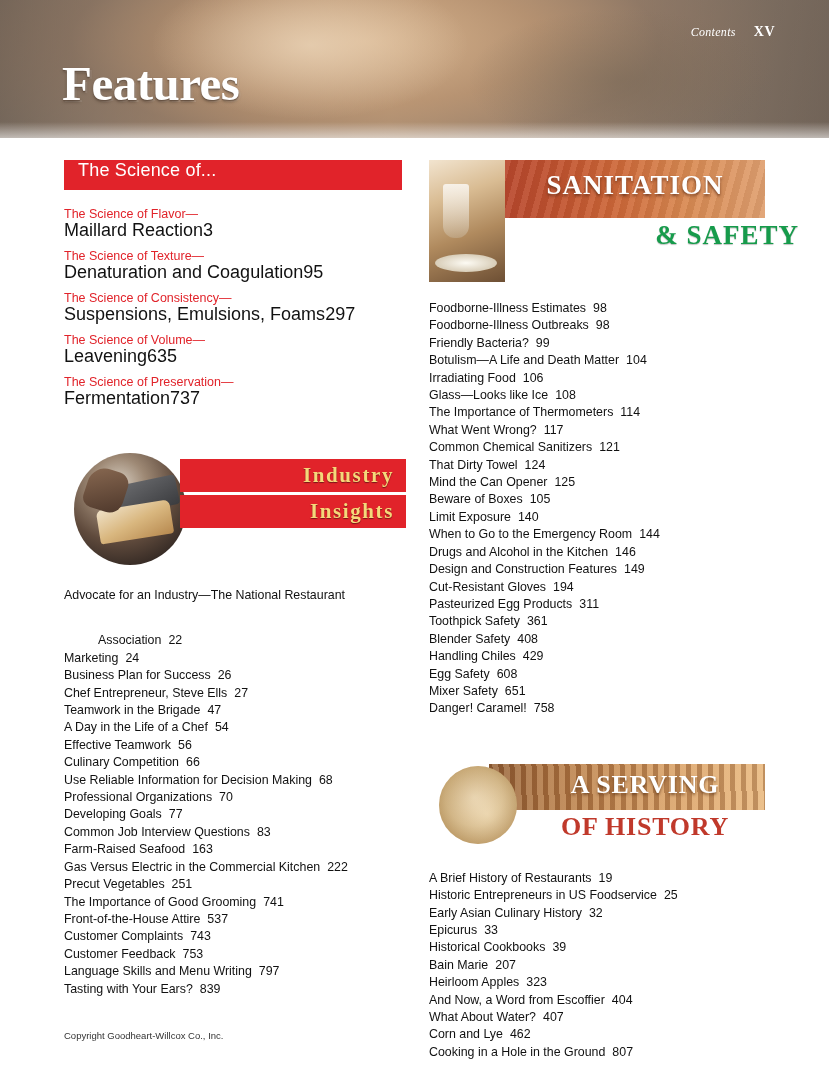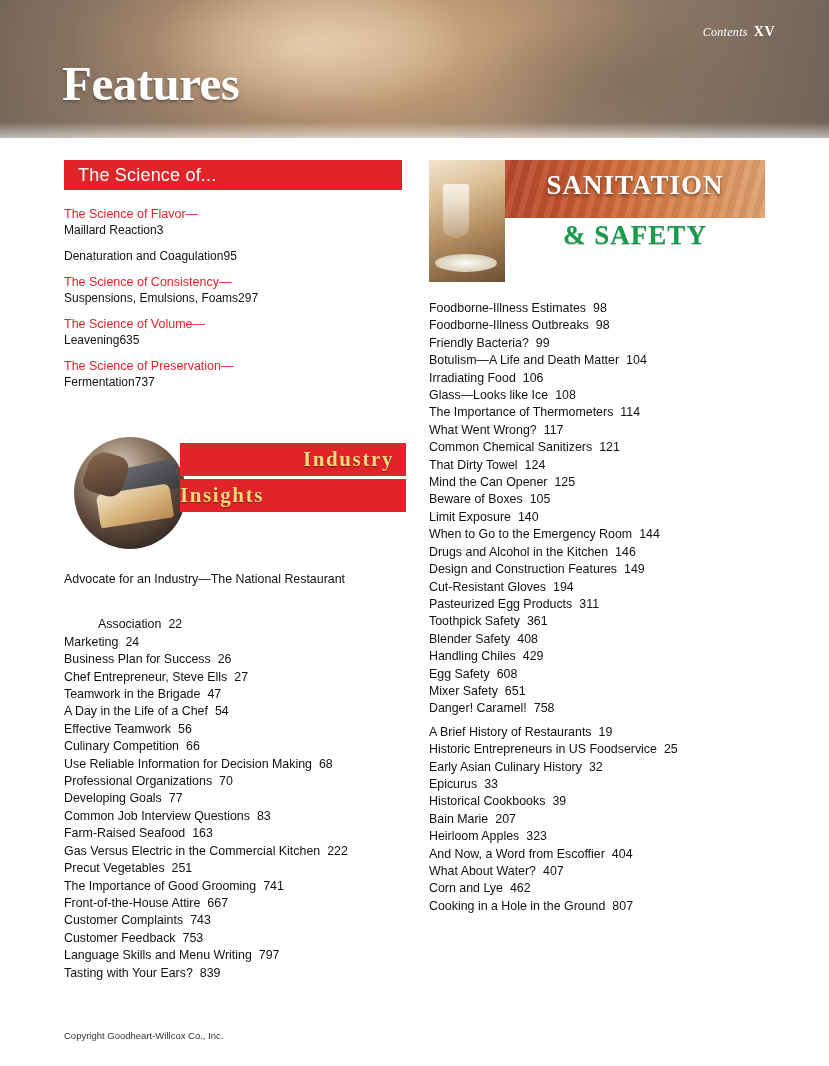--- a/index.html
+++ b/index.html
@@ -53,21 +53,21 @@
     font-family: "Liberation Serif", serif;
     font-style: italic;
     font-size: 12px;
     color: #ffffff;
     letter-spacing: 0.3px;
   }
   .contents-label .page-num {
     font-style: normal;
     font-weight: bold;
     font-size: 14px;
-    margin-left: 6px;
+    margin-left: 18px;
     letter-spacing: 0.5px;
   }
   .features-title {
     position: absolute;
     left: 62px;
     top: 55px;
     font-family: "Liberation Serif", serif;
     font-weight: bold;
     font-size: 49px;
     color: #ffffff;
@@ -91,42 +91,41 @@
     top: 160px;
     width: 336px;
   }
 
   
   .science-bar {
     width: 338px;
     height: 30px;
     background: #e1232a;
     display: flex;
-    align-items: center;
   }
   .science-bar .bar-text {
     color: #ffffff;
     font-size: 18px;
     padding-left: 14px;
     letter-spacing: 0.2px;
   }
   .science-list {
     margin-top: 16px;
   }
   .science-item {
     margin-bottom: 9px;
   }
   .science-item .sci-head {
     color: #e1232a;
     font-size: 12.5px;
     line-height: 16px;
   }
   .science-item .sci-sub {
     color: #111111;
-    font-size: 12px;
+    font-size: 18px;
     line-height: 17px;
   }
 
   
   .industry-block {
     position: relative;
     margin-top: 46px;
     height: 120px;
   }
   .ii-photo {
@@ -178,20 +177,21 @@
   }
   .ii-banner2 {
     position: absolute;
     left: 116px;
     top: 42px;
     width: 226px;
     height: 33px;
     background: #e1232a;
     display: flex;
     align-items: center;
+    justify-content: flex-end;
   }
   .ii-word {
     font-family: "Liberation Serif", serif;
     font-weight: bold;
     font-size: 21px;
     color: #f5d87a;
     letter-spacing: 1.6px;
     padding-right: 12px;
     text-shadow: 0 1px 1px rgba(90,20,18,0.8);
   }
@@ -273,27 +273,28 @@
     font-weight: bold;
     font-size: 27px;
     letter-spacing: 1px;
     color: #ffffff;
     text-shadow: 0 2px 3px rgba(90,40,20,0.75);
   }
   .san-word2 {
     position: absolute;
     left: 76px; top: 60px;
     width: 260px;
-    text-align: center;
+    text-align: right;
     font-family: "Liberation Serif", serif;
     font-weight: bold;
     font-size: 27px;
     letter-spacing: 1px;
     color: #169b4b;
     text-shadow: 0 1px 1px rgba(0,0,0,0.25);
+    padding-left: 34px;
   }
 
   
   .history-block {
     position: relative;
     margin-top: 46px;
     height: 100px;
   }
   .hist-banner {
     position: absolute;
@@ -373,20 +374,21 @@
   <div class="science-bar">
     <span class="bar-text">The Science of...</span>
   </div>
 
   <div class="science-list">
     <div class="science-item">
       <div class="sci-head">The Science of Flavor—</div>
       <div class="sci-sub"><span>Maillard Reaction</span><span class="pg">3</span></div>
     </div>
     <div class="science-item">
+      <div class="sci-head">The Science of Texture—</div>
       <div class="sci-sub"><span>Denaturation and Coagulation</span><span class="pg">95</span></div>
     </div>
     <div class="science-item">
       <div class="sci-head">The Science of Consistency—</div>
       <div class="sci-sub"><span>Suspensions, Emulsions, Foams</span><span class="pg">297</span></div>
     </div>
     <div class="science-item">
       <div class="sci-head">The Science of Volume—</div>
       <div class="sci-sub"><span>Leavening</span><span class="pg">635</span></div>
     </div>
@@ -421,21 +423,21 @@
     <div class="entry"><span>Effective Teamwork</span><span class="pg">56</span></div>
     <div class="entry"><span>Culinary Competition</span><span class="pg">66</span></div>
     <div class="entry"><span>Use Reliable Information for Decision Making</span><span class="pg">68</span></div>
     <div class="entry"><span>Professional Organizations</span><span class="pg">70</span></div>
     <div class="entry"><span>Developing Goals</span><span class="pg">77</span></div>
     <div class="entry"><span>Common Job Interview Questions</span><span class="pg">83</span></div>
     <div class="entry"><span>Farm-Raised Seafood</span><span class="pg">163</span></div>
     <div class="entry"><span>Gas Versus Electric in the Commercial Kitchen</span><span class="pg">222</span></div>
     <div class="entry"><span>Precut Vegetables</span><span class="pg">251</span></div>
     <div class="entry"><span>The Importance of Good Grooming</span><span class="pg">741</span></div>
-    <div class="entry"><span>Front-of-the-House Attire</span><span class="pg">667</span></div>
+    <div class="entry"><span>Front-of-the-House Attire</span><span class="pg">537</span></div>
     <div class="entry"><span>Customer Complaints</span><span class="pg">743</span></div>
     <div class="entry"><span>Customer Feedback</span><span class="pg">753</span></div>
     <div class="entry"><span>Language Skills and Menu Writing</span><span class="pg">797</span></div>
     <div class="entry"><span>Tasting with Your Ears?</span><span class="pg">839</span></div>
   </div>
 </div>
 
 <div class="col-right">
 
   <div class="sanitation-block">
@@ -469,20 +471,26 @@
     <div class="entry"><span>Cut-Resistant Gloves</span><span class="pg">194</span></div>
     <div class="entry"><span>Pasteurized Egg Products</span><span class="pg">311</span></div>
     <div class="entry"><span>Toothpick Safety</span><span class="pg">361</span></div>
     <div class="entry"><span>Blender Safety</span><span class="pg">408</span></div>
     <div class="entry"><span>Handling Chiles</span><span class="pg">429</span></div>
     <div class="entry"><span>Egg Safety</span><span class="pg">608</span></div>
     <div class="entry"><span>Mixer Safety</span><span class="pg">651</span></div>
     <div class="entry"><span>Danger! Caramel!</span><span class="pg">758</span></div>
   </div>
 
+  <div class="history-block">
+    <div class="hist-banner"></div>
+    <div class="hist-photo"></div>
+    <div class="hist-word1">A SERVING</div>
+    <div class="hist-word2">OF HISTORY</div>
+  </div>
 
   <div class="entry-list" style="margin-top:6px;">
     <div class="entry"><span>A Brief History of Restaurants</span><span class="pg">19</span></div>
     <div class="entry"><span>Historic Entrepreneurs in US Foodservice</span><span class="pg">25</span></div>
     <div class="entry"><span>Early Asian Culinary History</span><span class="pg">32</span></div>
     <div class="entry"><span>Epicurus</span><span class="pg">33</span></div>
     <div class="entry"><span>Historical Cookbooks</span><span class="pg">39</span></div>
     <div class="entry"><span>Bain Marie</span><span class="pg">207</span></div>
     <div class="entry"><span>Heirloom Apples</span><span class="pg">323</span></div>
     <div class="entry"><span>And Now, a Word from Escoffier</span><span class="pg">404</span></div>

